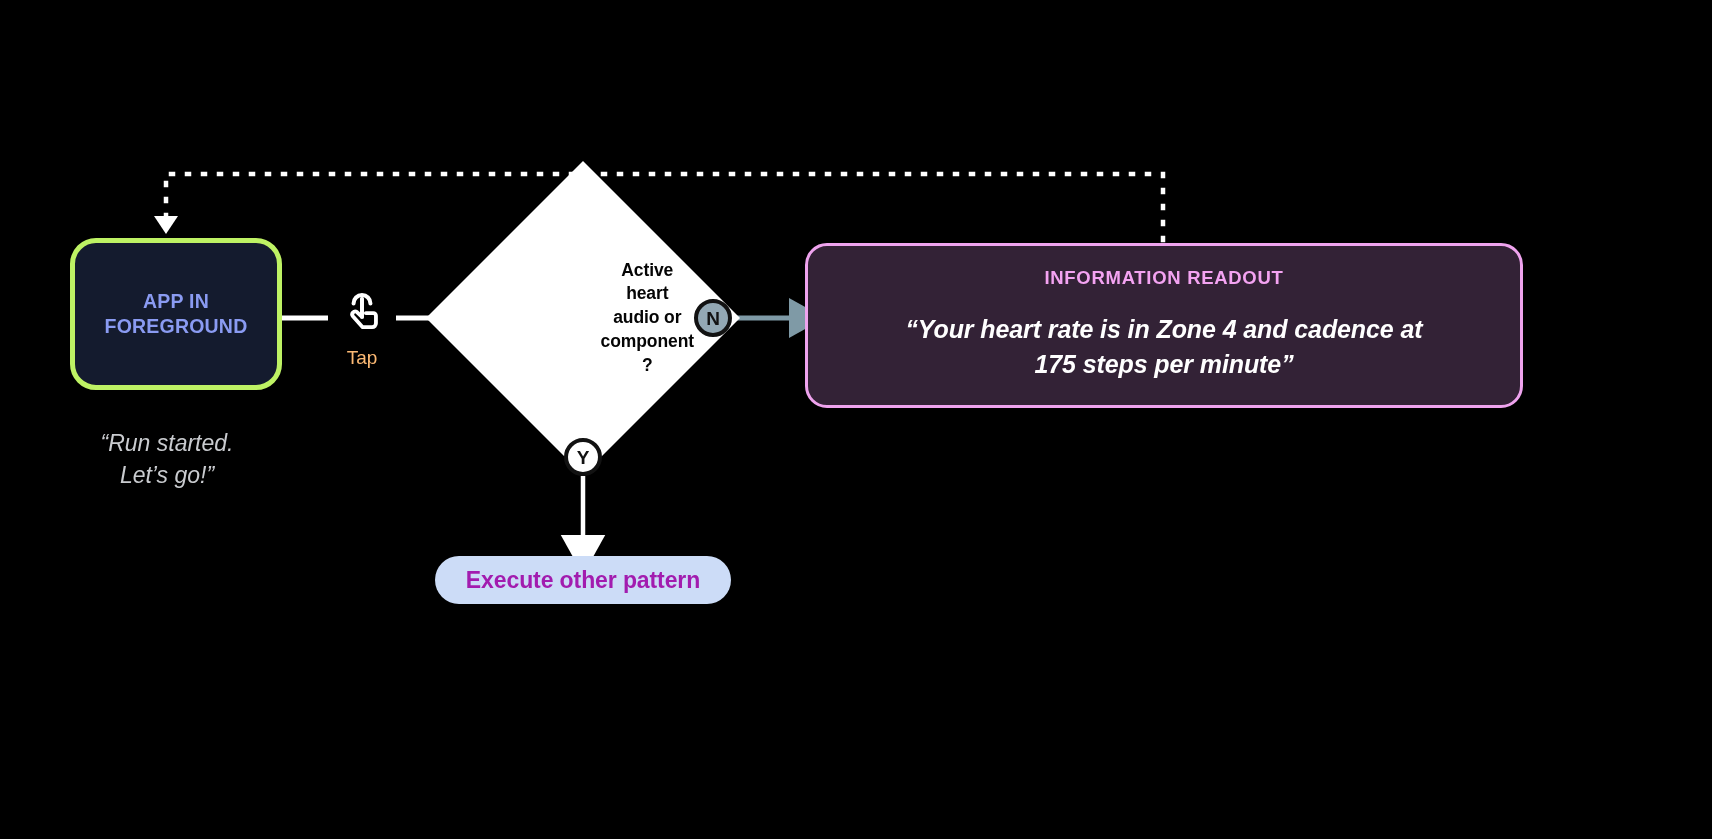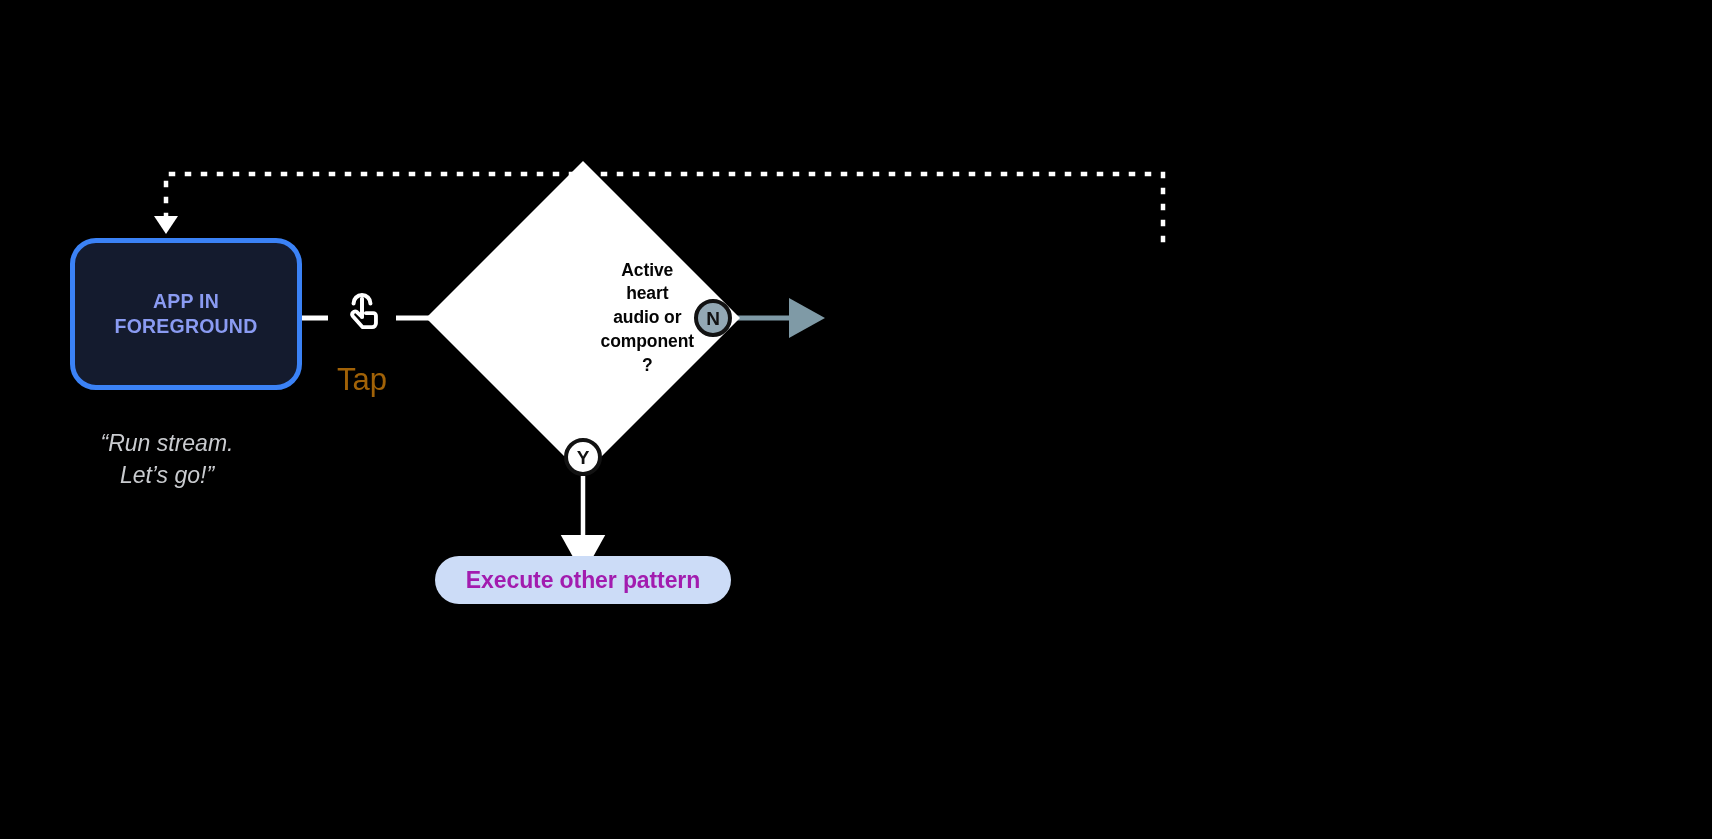--- a/index.html
+++ b/index.html
@@ -15,22 +15,22 @@
     position: relative;
     width: 1712px;
     height: 839px;
     background: #000000;
   }
 
   
   #app-node {
     position: absolute;
     left: 70px; top: 238px;
-    width: 232px; height: 152px;
-    border: 5px solid #3b82f6;
+    width: 212px; height: 152px;
+    border: 5px solid #bef264;
     border-radius: 26px;
     background: #141b2e;
     display: flex;
     align-items: center;
     justify-content: center;
     text-align: center;
   }
   #app-node .label {
     color: #8a9bf2;
     font-size: 19.5px;
@@ -51,23 +51,23 @@
 
   
   #tap-group {
     position: absolute;
     left: 330px; top: 286px;
     width: 64px;
     text-align: center;
   }
   #tap-icon { display:block; margin: 0 auto; }
   #tap-label {
-    color: #a16207;
-    font-size: 31px;
-    margin-top: 24px;
+    color: #fdba74;
+    font-size: 19px;
+    margin-top: 8px;
     line-height: 1;
   }
 
   
   #diamond-wrap {
     position: absolute;
     left: 472px; top: 207px;
     width: 222px; height: 222px;
   }
   #diamond-shape {
@@ -205,21 +205,21 @@
   </svg>
 
   <div id="app-node">
     <div class="label">
       <span>APP IN</span><br>
       <span>FOREGROUND</span>
     </div>
   </div>
 
   <div id="app-caption">
-    <span>“Run stream.</span><br>
+    <span>“Run started.</span><br>
     <span>Let’s go!”</span>
   </div>
 
   <div id="tap-group">
     <svg id="tap-icon" width="54" height="54" viewBox="0 0 48 48">
 
       <path d="M16.5 15.5 A7.5 7.5 0 1 1 31.5 15.5" fill="none" stroke="#ffffff" stroke-width="3.6" stroke-linecap="round"></path>
 
       <path d="M24 11.5 L24 27.5 L19.5 23.2 A2.6 2.6 0 0 0 15.9 26.9 L24.6 36.6
                L33 36.6 A3.4 3.4 0 0 0 36.4 33.2 L36.4 26.4
@@ -238,16 +238,23 @@
         <span>audio or</span><br>
         <span>component</span><br>
         <span>?</span>
       </div>
     </div>
   </div>
 
   <div class="badge" id="badge-n">N</div>
   <div class="badge" id="badge-y">Y</div>
 
+  <div id="readout">
+    <div id="readout-title">INFORMATION READOUT</div>
+    <div id="readout-body">
+      <span>“Your heart rate is in Zone 4 and cadence at</span><br>
+      <span>175 steps per minute”</span>
+    </div>
+  </div>
 
   <div id="exec-pill">Execute other pattern</div>
 
 </div>
 
 </body></html>

